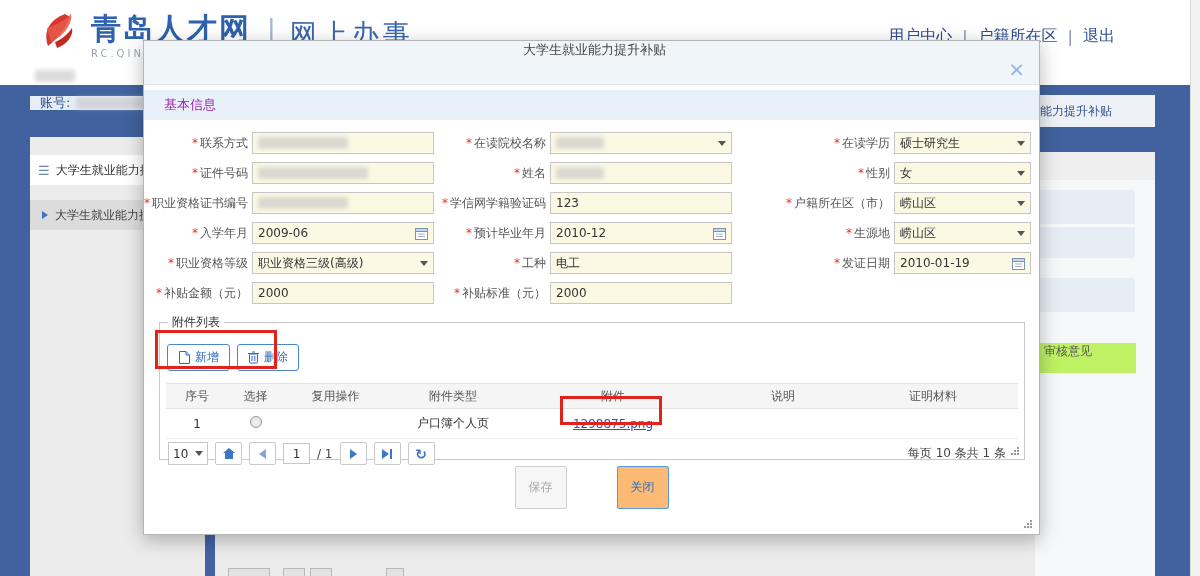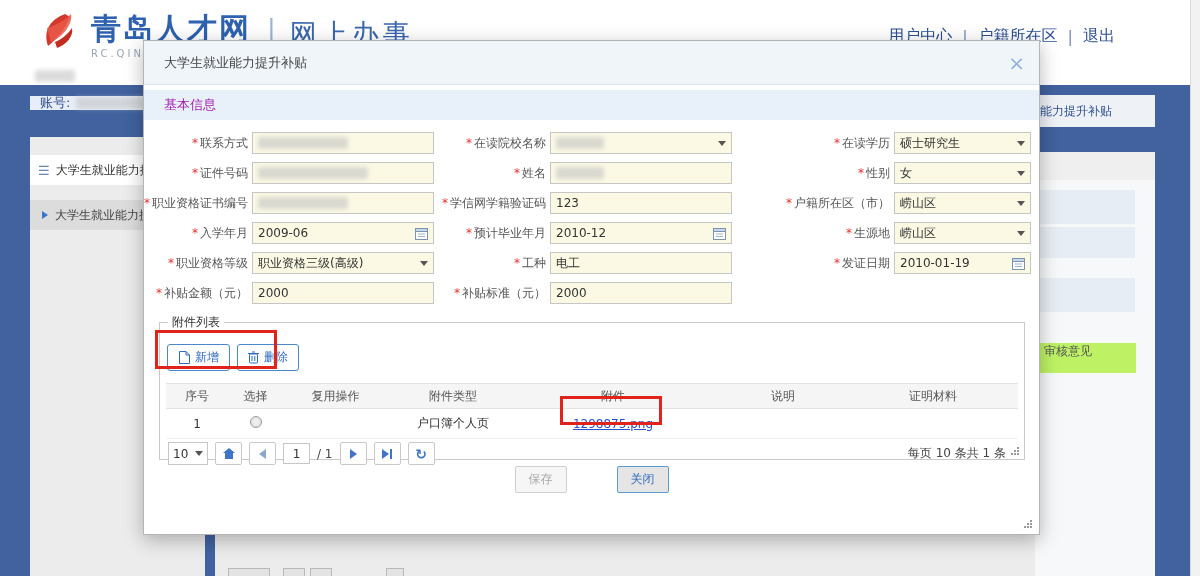--- a/index.html
+++ b/index.html
@@ -43,21 +43,21 @@
   .bg-row-c { left:1040px; top:278px; width:95px; height:34px; }
   .review-row { left:1040px; top:343px; width:96px; height:30px; background:#bef264; display:flex; align-items:flex-start; padding-left:4px; color:#555; overflow:hidden; white-space:nowrap; }
 
   .bottom-strip { left:205px; top:535px; width:10px; height:41px; background:#4263a0; }
   .bottom-box { top:568px; height:8px; background:#e3e3e3; border:1px solid #b9b9b9; border-bottom:none; }
 
   .scrollbar { left:1190px; top:0; width:10px; height:576px; background:#f2f2f2; border-left:1px solid #d9d9d9; }
 
   
   .modal { left:143px; top:40px; width:897px; height:495px; background:#ffffff; border:1px solid #b5b5b5; box-shadow:0 5px 18px rgba(0,0,0,.28); z-index:10; }
-  .m-title { height:44px; background:#f0f5fa; border-bottom:1px solid #dde6ee; display:flex; align-items:center; padding:0 14px 0 20px; font-size:13px; color:#444; }
+  .m-title { height:44px; background:#f0f5fa; border-bottom:1px solid #dde6ee; display:flex; align-items:center; padding:0 14px 0 20px; font-size:13px; color:#444;flex-direction:column; }
   .m-close { margin-left:auto; font-size:20px; color:#8fb3dd; cursor:pointer; line-height:20px; }
   .m-section { margin-top:5px; height:30px; background:#e8f1f9; display:flex; align-items:center; padding-left:20px; font-size:13px; color:#a21caf; }
 
   .form { margin-top:8px; }
   .fr { display:flex; align-items:center; height:30px; }
   .fl { text-align:right; white-space:nowrap; overflow:hidden; color:#555; flex:none; }
   .l1 { width:104px; }
   .l2 { width:104px; margin-left:8px; }
   .l3 { width:150px; margin-left:8px; }
   .req { color:#e0342c; font-style:normal; margin-right:2px; }
@@ -89,21 +89,21 @@
   .tri-l { width:0; height:0; border-right:7px solid #8aa6cc; border-top:5px solid transparent; border-bottom:5px solid transparent; }
   .tri-r { width:0; height:0; border-left:7px solid #3f74c8; border-top:5px solid transparent; border-bottom:5px solid transparent; }
   .endbar { width:2px; height:10px; background:#3f74c8; margin-left:1px; }
   .refresh { color:#3f74c8; font-size:14px; font-weight:bold; line-height:14px; }
   .pg-input { width:27px; height:21px; border:1px solid #c6c6c6; text-align:center; font-size:12px; color:#333; font-family:inherit; }
   .pg-total { color:#444; }
   .pg-summary { margin-left:auto; padding-right:12px; color:#444; }
 
   .m-footer { position:absolute; left:0; top:425px; width:100%; display:flex; justify-content:center; gap:50px; }
   .save-btn { background:#f6f6f6; border:1px solid #cfcfcf; color:#a9a9a9; font-size:12px; padding:4px 13px; border-radius:2px; font-family:inherit; }
-  .close-btn { background:#e5e5e5; border:1px solid #5b9bd5; color:#2e6cbe; font-size:12px; padding:4px 13px; border-radius:2px; cursor:pointer; font-family:inherit; }
+  .close-btn { background:#fdba74; border:1px solid #5b9bd5; color:#2e6cbe; font-size:12px; padding:12px 13px; border-radius:2px; cursor:pointer; font-family:inherit; }
 
   .dots { width:9px; height:9px; }
   .dots span { display:block; width:2px; height:2px; background:transparent;
     box-shadow:6px 0 #9a9a9a, 3px 3px #9a9a9a, 6px 3px #9a9a9a, 0 6px #9a9a9a, 3px 6px #9a9a9a, 6px 6px #9a9a9a; }
   .tbl-dots { position:absolute; right:4px; bottom:3px; }
   .modal-dots { position:absolute; right:6px; bottom:5px; }
 
   .anno { position:absolute; border:3px solid #e1241b; z-index:30; pointer-events:none; }
   .anno1 { left:155px; top:330px; width:122px; height:39px; }
   .anno2 { left:560px; top:396px; width:102px; height:29px; }

